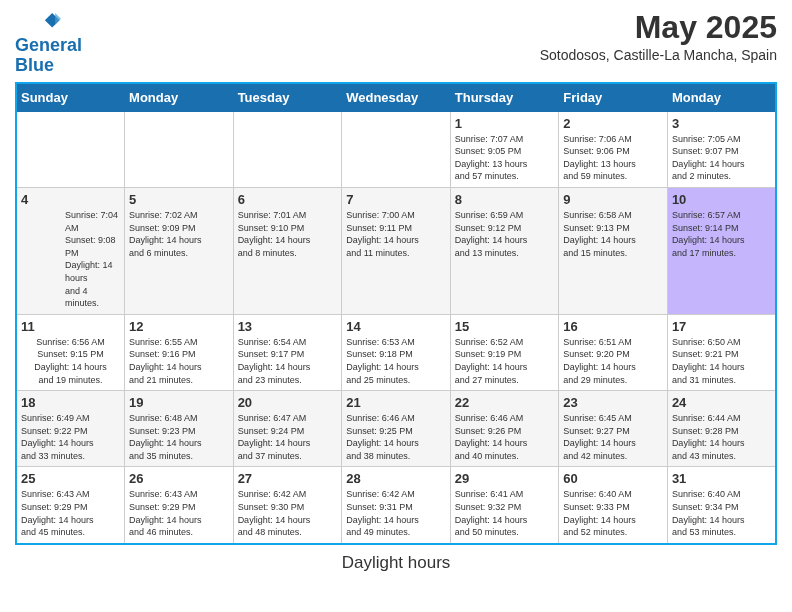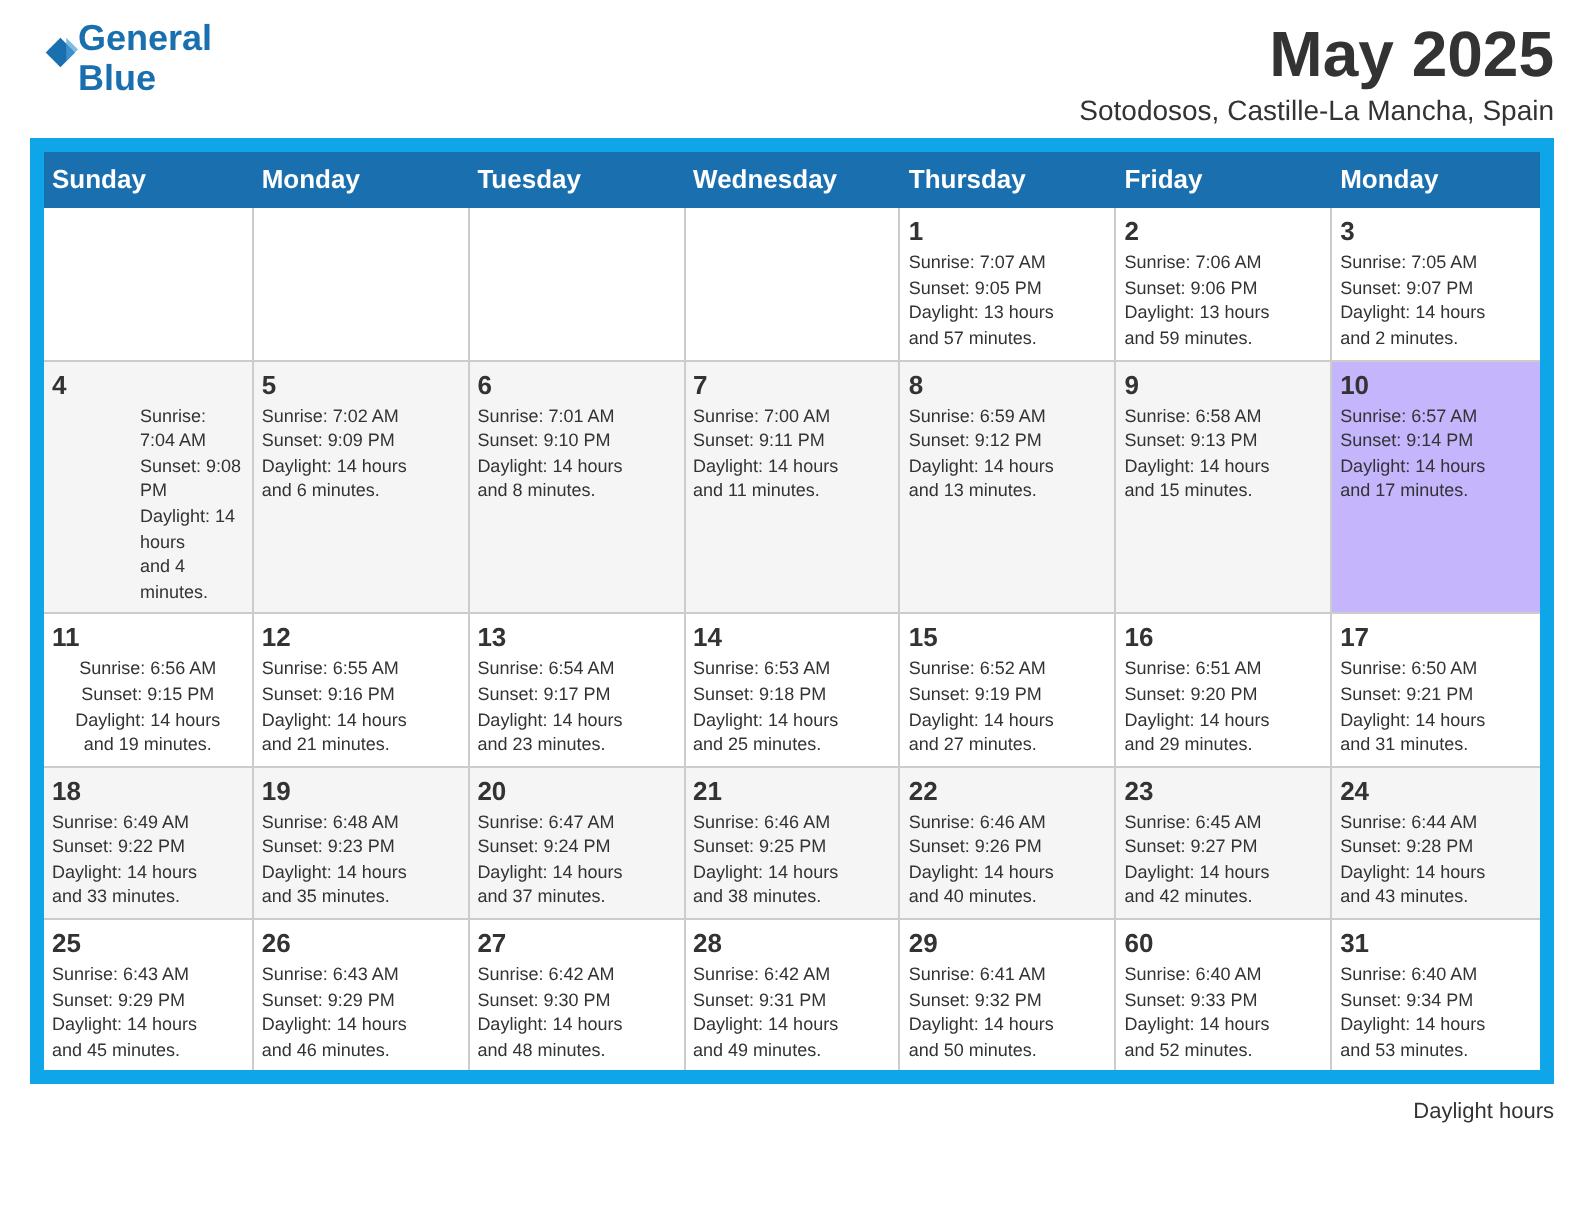--- a/index.html
+++ b/index.html
@@ -19,20 +19,21 @@
     .header {
       display: flex;
       justify-content: space-between;
       align-items: flex-start;
       margin-bottom: 6px;
     }
     .logo {
       display: flex;
       align-items: center;
       gap: 0;
+      flex-direction: column;
     }
     .logo-text {
       font-size: 18px;
       font-weight: bold;
       color: #333;
       line-height: 1.1;
     }
     .logo-text span {
       color: #1a6faf;
     }
@@ -51,21 +52,21 @@
       line-height: 1.1;
     }
     .location {
       font-size: 14px;
       color: #333;
       margin-top: 2px;
     }
     .calendar {
       width: 100%;
       border-collapse: collapse;
-      border: 7px solid #0ea5e9;
+      border: 2px solid #0ea5e9;
     }
     .calendar th {
       background-color: #1a6faf;
       color: #fff;
       font-size: 13px;
       font-weight: bold;
       padding: 6px 4px;
       text-align: left;
       border: 1px solid #1a6faf;
     }
@@ -92,23 +93,23 @@
     .day-info {
       font-size: 9px;
       color: #333;
       line-height: 1.4;
     }
     .empty-cell {
       background: #fff !important;
     }
     .footer-note {
       margin-top: 8px;
-      font-size: 11px;
-      color: #333;
-      text-align: right;
+      font-size: 17px;
+      color: #333;
+      text-align: center;
     }
   </style>
 </head>
 <body>
 
 <div class="page">
   <div class="header">
     <div class="logo">
       <div>
         <svg class="logo-icon" viewBox="0 0 30 30" xmlns="http://www.w3.org/2000/svg">

